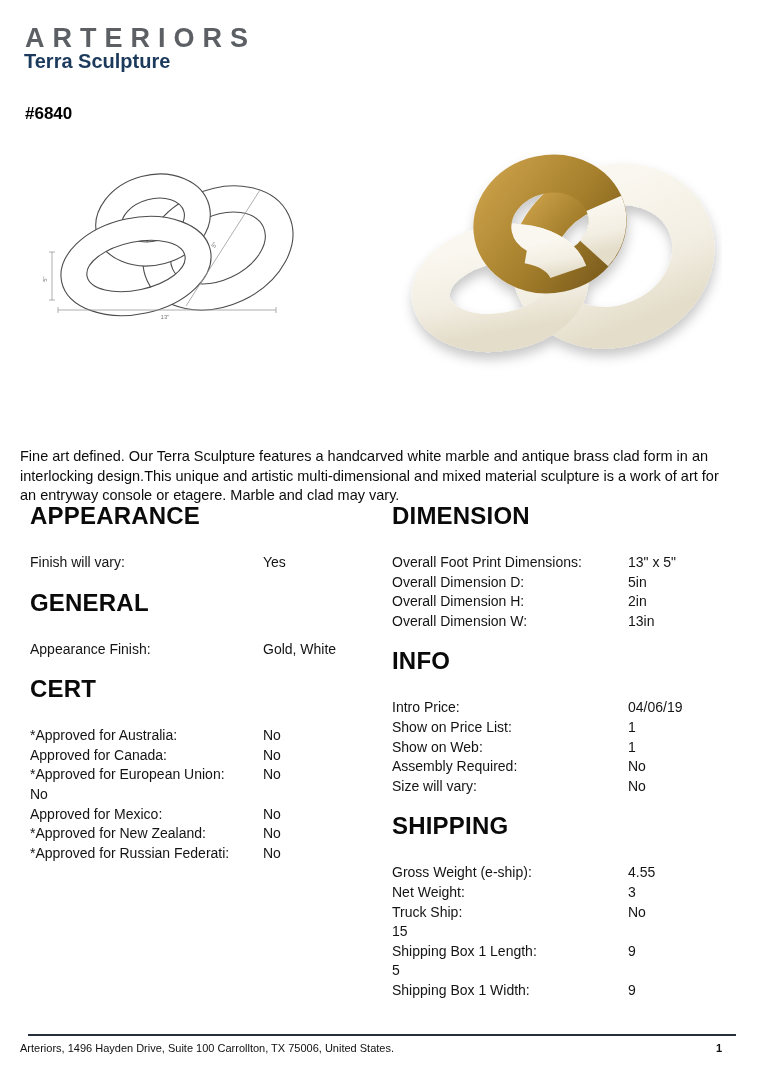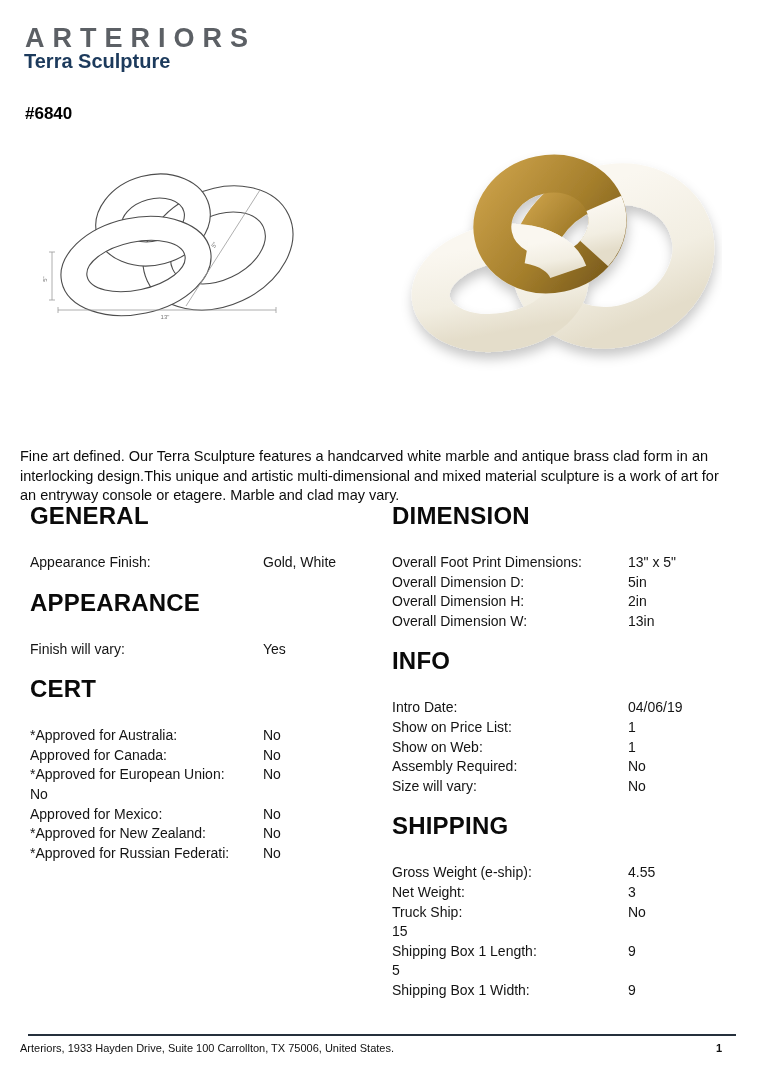--- a/index.html
+++ b/index.html
@@ -110,34 +110,34 @@
       <path d="M209,79 A58,50 0 0 1 189,126" stroke="url(#marble)" stroke-width="38" transform="rotate(-12 152 88)"></path>
       <path d="M137,114 A70,44 0 0 1 172,148" stroke="url(#marble)" stroke-width="38" transform="rotate(-10 102 152)"></path>
     </g>
   </svg>
 </div>
 
 <div class="description">Fine art defined. Our Terra Sculpture features a handcarved white marble and antique brass clad form in an interlocking design.This unique and artistic multi-dimensional and mixed material sculpture is a work of art for an entryway console or etagere. Marble and clad may vary.</div>
 
 <div class="col col-left">
   <div class="section">
+    <h2>APPEARANCE</h2>
+    <div class="row">
+      <span class="lbl">Finish will vary:</span>
+      <span class="val">Yes</span>
+    </div>
+  </div>
+  <div class="section">
     <h2>GENERAL</h2>
     <div class="row">
       <span class="lbl">Appearance Finish:</span>
       <span class="val">Gold, White</span>
     </div>
   </div>
   <div class="section">
-    <h2>APPEARANCE</h2>
-    <div class="row">
-      <span class="lbl">Finish will vary:</span>
-      <span class="val">Yes</span>
-    </div>
-  </div>
-  <div class="section">
     <h2>CERT</h2>
     <div class="row">
       <span class="lbl">*Approved for Australia:</span>
       <span class="val">No</span>
     </div>
     <div class="row">
       <span class="lbl">Approved for Canada:</span>
       <span class="val">No</span>
     </div>
     <div class="row">
@@ -178,21 +178,21 @@
       <span class="val">2in</span>
     </div>
     <div class="row">
       <span class="lbl">Overall Dimension W:</span>
       <span class="val">13in</span>
     </div>
   </div>
   <div class="section">
     <h2>INFO</h2>
     <div class="row">
-      <span class="lbl">Intro Date:</span>
+      <span class="lbl">Intro Price:</span>
       <span class="val">04/06/19</span>
     </div>
     <div class="row">
       <span class="lbl">Show on Price List:</span>
       <span class="val">1</span>
     </div>
     <div class="row">
       <span class="lbl">Show on Web:</span>
       <span class="val">1</span>
     </div>
@@ -230,14 +230,14 @@
       <span class="val">5</span>
     </div>
     <div class="row">
       <span class="lbl">Shipping Box 1 Width:</span>
       <span class="val">9</span>
     </div>
   </div>
 </div>
 
 <div class="footer-rule"></div>
-<div class="footer-address">Arteriors, 1933 Hayden Drive, Suite 100 Carrollton, TX 75006, United States.</div>
+<div class="footer-address">Arteriors, 1496 Hayden Drive, Suite 100 Carrollton, TX 75006, United States.</div>
 <div class="footer-page">1</div>
 
 </body></html>

